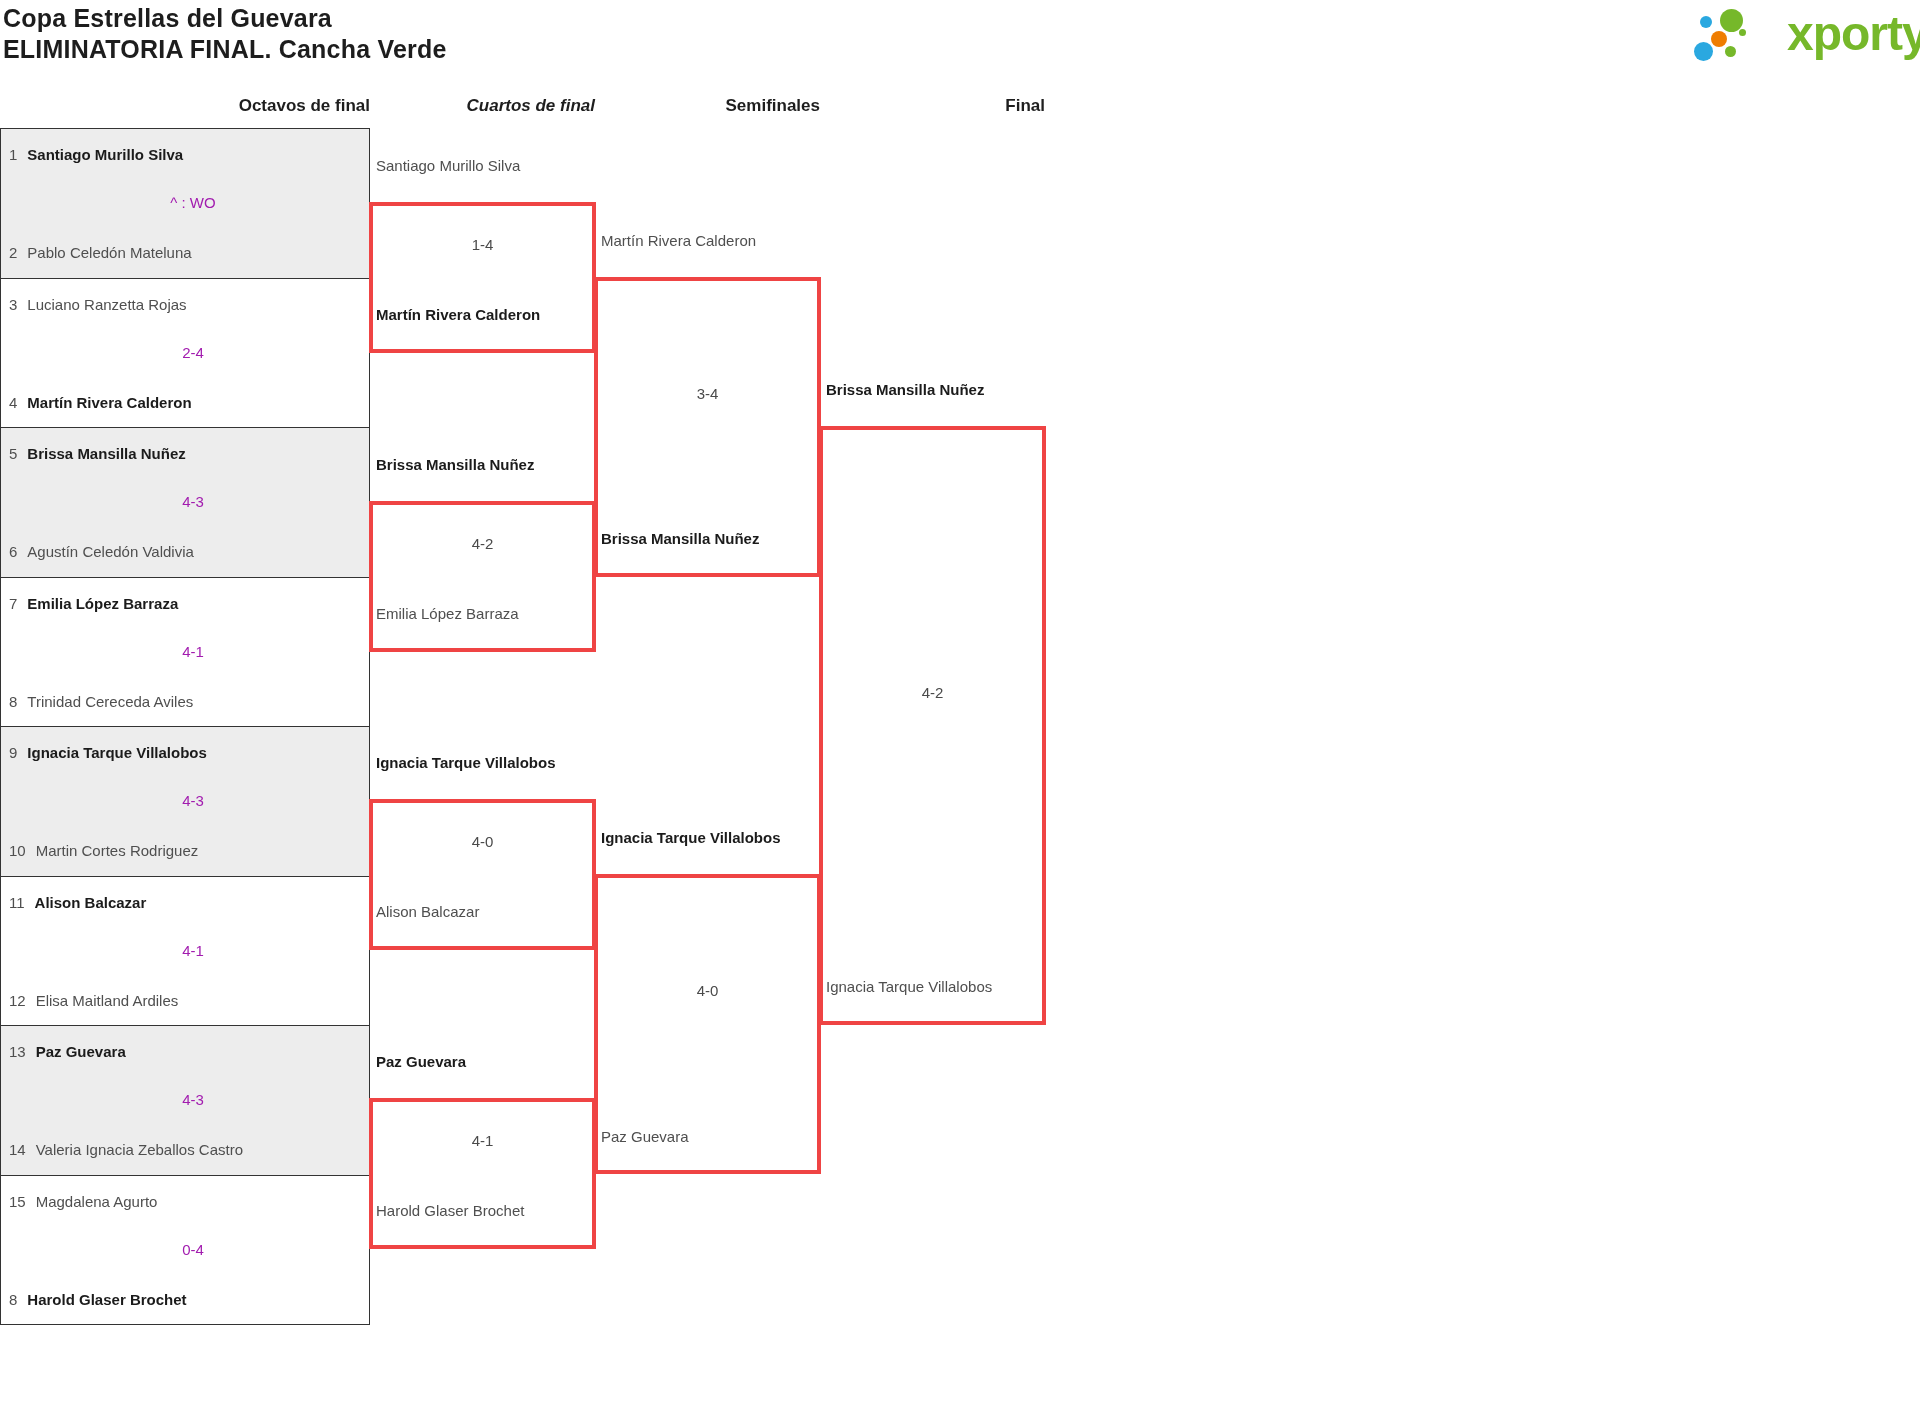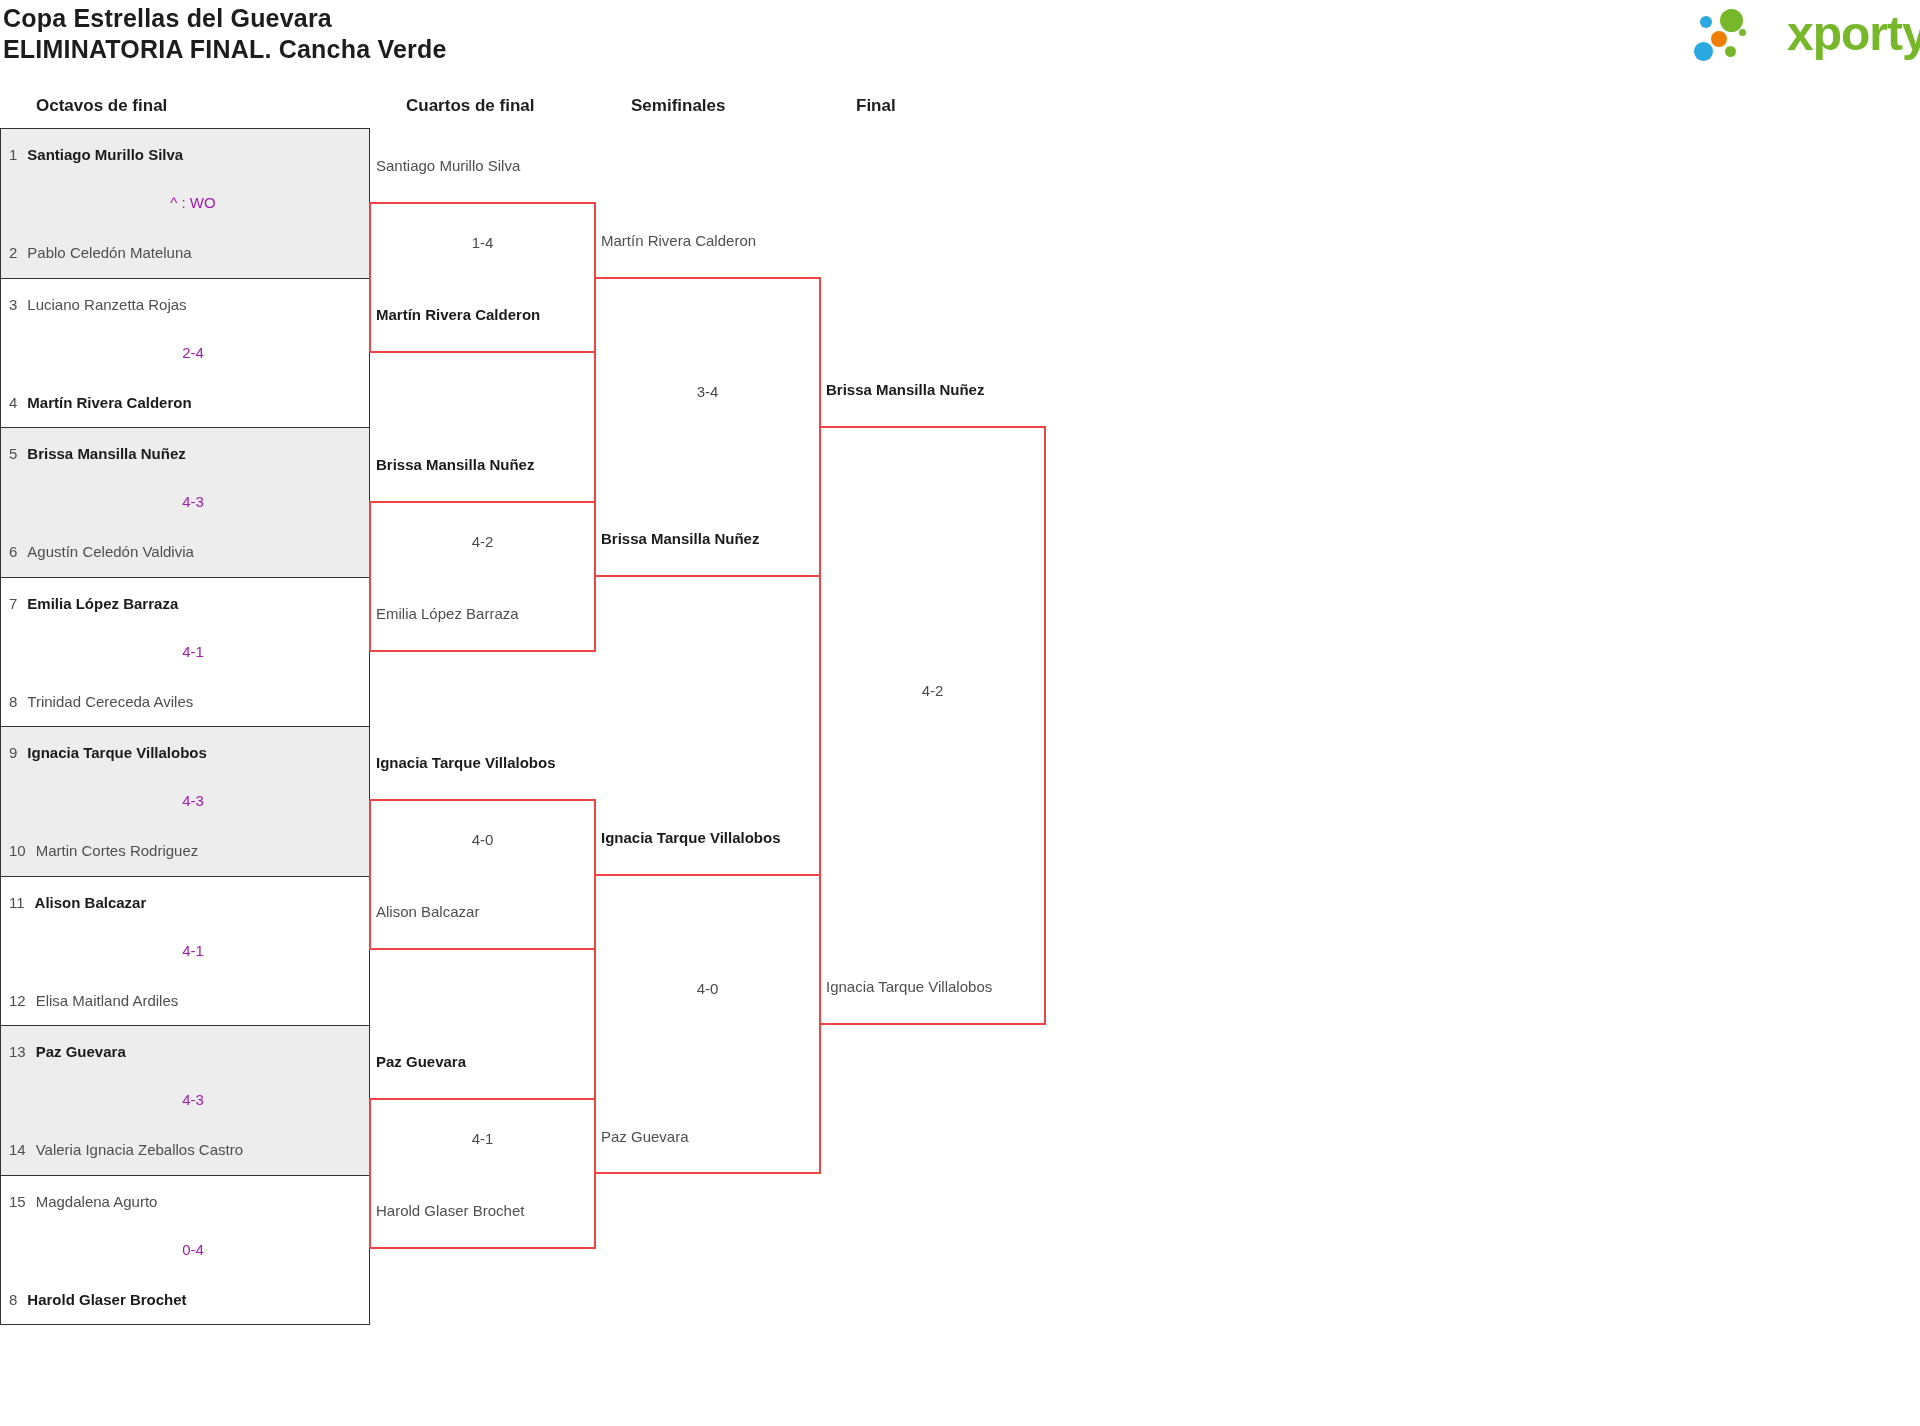--- a/index.html
+++ b/index.html
@@ -18,23 +18,23 @@
   .dot.green-lg{left:30px;top:9px;width:23px;height:23px;background:#76b82a;}
   .dot.green-xs{left:49px;top:29px;width:7px;height:7px;background:#76b82a;}
   .dot.orange  {left:21px;top:31px;width:16px;height:16px;background:#ef7d00;}
   .dot.blue-lg {left:4px;top:42px;width:19px;height:19px;background:#2aa8e0;}
   .dot.green-sm{left:35px;top:46px;width:11px;height:11px;background:#76b82a;}
   .logo-word{position:absolute;left:61px;top:6px;font-size:48px;font-weight:700;
              letter-spacing:-1px;color:#76b82a;margin-left:36px;}
 
   
   .col-header{position:absolute;top:96px;font-size:17px;font-weight:700;
-              color:#1e1e1e;text-align:left;margin-left:36px;}
+              color:#1e1e1e;text-align:right;}
   .ch-oct{left:0;width:370px;}
-  .ch-qf {left:370px;width:225px;}
+  .ch-qf {left:370px;width:225px;font-style:italic;}
   .ch-sf {left:595px;width:225px;}
   .ch-f  {left:820px;width:225px;}
 
   
   .oct-col{position:absolute;left:0;top:128px;width:370px;height:1197px;
            border:1px solid #333;box-sizing:border-box;
            display:flex;flex-direction:column;}
   .oct-match{position:relative;flex:1;border-bottom:1px solid #333;background:#fff;}
   .oct-match:last-child{border-bottom:none;}
   .oct-match.gray{background:#ededed;}
@@ -42,21 +42,21 @@
        font-size:15px;line-height:19px;white-space:nowrap;}
   .rowA{top:16px;}
   .rowB{top:114px;}
   .seed{margin-right:10px;color:#4f4f4f;}
   .pname{color:#4f4f4f;}
   .pname.winner{font-weight:700;color:#1b1b1b;}
   .oct-score{position:absolute;left:16px;right:0;top:65px;text-align:center;
              font-size:15px;color:#a21caf;}
 
   
-  .box{position:absolute;border:2px solid #ef4444;box-sizing:border-box;background:transparent;}
+  .box{position:absolute;border:4px solid #ef4444;box-sizing:border-box;background:transparent;}
   .qf{left:369px;width:227px;height:151px;}
   .sf{left:594px;width:227px;height:300px;}
   .fin{left:819px;width:227px;height:599px;}
   .qf1{top:202px;} .qf2{top:501px;} .qf3{top:799px;} .qf4{top:1098px;}
   .sf1{top:277px;} .sf2{top:874px;}
   .fin1{top:426px;}
   .box-score{position:absolute;left:0;right:0;text-align:center;
              font-size:15px;color:#4a4a4a;line-height:19px;}
   .qf .box-score{top:29px;}
   .sf .box-score{top:103px;}

